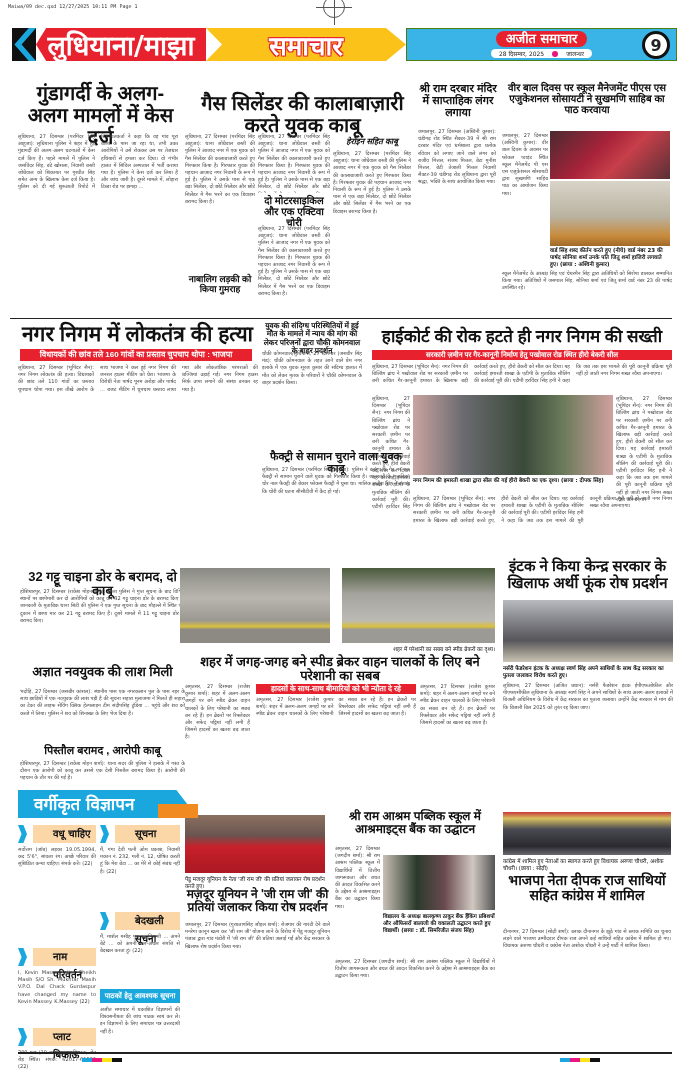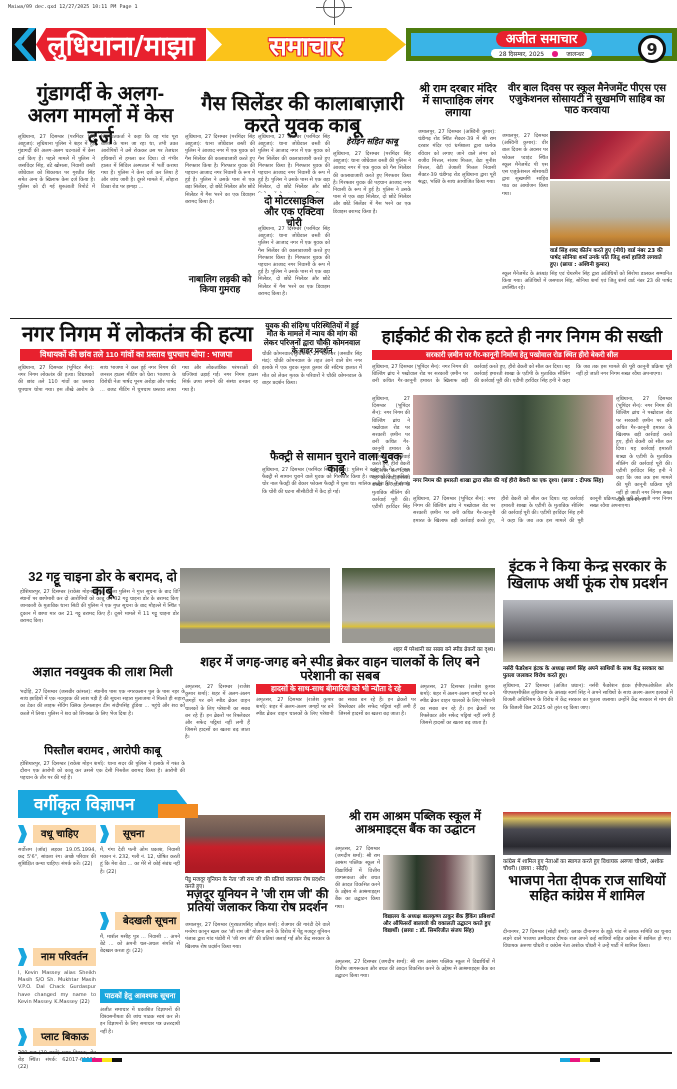--- a/index.html
+++ b/index.html
@@ -5,35 +5,35 @@
 *{box-sizing:border-box;margin:0;padding:0}
 body{width:677px;height:1089px;background:#fff;font-family:"DejaVu Sans",sans-serif;position:relative;overflow:hidden;color:#222}
 .abs{position:absolute}
 .slug{font-size:5px;color:#333;top:3px;left:8px;font-family:"DejaVu Sans Mono",monospace}
 .reg{width:22px;height:22px;border-radius:50%;border:1px solid #555}
 .reg:before{content:"";position:absolute;left:-8px;top:10px;width:36px;height:1px;background:#555}
 .reg:after{content:"";position:absolute;left:10px;top:-8px;width:1px;height:36px;background:#555}
 .masthead{top:28px;left:12px;width:665px;height:33px;display:flex}
 .mh-left{width:170px;height:100%;background:#e8212e;display:flex;align-items:center;justify-content:center;color:#fff;font-weight:bold;font-size:27px;position:relative;clip-path:polygon(6% 0,100% 0,100% 100%,6% 100%,0 50%)}
 .mh-mid{width:200px;height:100%;background:#fbc31a;display:flex;align-items:center;justify-content:center;color:#fff;font-weight:bold;font-size:26px;clip-path:polygon(0 0,90% 0,100% 50%,90% 100%,0 100%,8% 50%);text-shadow:1px 1px 0 #e8212e,-1px -1px 0 #e8212e,1px -1px 0 #e8212e,-1px 1px 0 #e8212e}
-.mh-right{flex:1;height:100%;background:#3ab4e6;display:flex;flex-direction:column;align-items:center;justify-content:center;position:relative;border:5px solid #4d7c0f}
+.mh-right{flex:1;height:100%;background:#3ab4e6;display:flex;flex-direction:column;align-items:center;justify-content:center;position:relative;border:1px solid #4d7c0f}
 .mh-brand{background:#e8212e;color:#fff;font-weight:bold;font-size:13px;padding:0 10px;border-radius:8px;line-height:16px}
 .mh-dateline{margin-top:2px;display:flex;gap:8px;align-items:center;background:#fff;border-radius:8px;padding:0 8px;font-size:6px;line-height:9px}
 .mh-dot{width:6px;height:6px;border-radius:50%;background:#e8167f}
 .pageno{position:absolute;right:6px;top:2px;width:28px;height:28px;border-radius:50%;background:#fff;border:3px solid #111;display:flex;align-items:center;justify-content:center;font-weight:bold;font-size:16px}
 .hl{font-weight:bold;color:#111;text-align:center;line-height:1.1;font-family:"Liberation Sans",sans-serif}
 .txt{font-size:5px;line-height:7.2px;color:#444;text-align:justify;overflow:hidden}
 .photo{background:#888;overflow:hidden}
 .cap{font-size:5.5px;line-height:7px;color:#111;font-weight:bold}
 .redbar{background:#e8212e;color:#fff;font-weight:bold;text-align:center;font-family:"Liberation Sans",sans-serif}
 .rule{background:#222;height:1px}
 .cls-head{background:#1aa7de;color:#fff;font-weight:bold;font-size:17px;line-height:28px;padding-left:16px;clip-path:polygon(0 0,88% 0,100% 100%,0 100%)}
 .cls-tab{display:flex;align-items:center;height:18px;font-weight:bold;font-size:10px;color:#111}
 .cls-tab .arr{width:9px;height:18px;background:#1aa7de;clip-path:polygon(0 0,60% 0,100% 50%,60% 100%,0 100%,40% 50%);margin-right:6px}
-.cls-tab .lbl{background:#fbd7a8;flex:1;height:18px;line-height:18px;padding-left:8px}
+.cls-tab .lbl{background:#fbd7a8;flex:1;height:18px;line-height:18px;padding-left:20px}
 .cmyk{display:flex;gap:0}
 .cmyk div{width:10px;height:4px}
 </style>
 </head>
 <body>
 
 <div class="abs slug">Maiwa/09 dec.qxd  12/27/2025  10:11 PM  Page 1</div>
 <div class="abs reg" style="left:323px;top:-4px"></div>
 
 <div class="abs masthead">
@@ -71,21 +71,21 @@
 <div class="abs hl" style="left:502px;top:82px;width:170px;font-size:10px">वीर बाल दिवस पर स्कूल मैनेजमेंट पीएस एस एजुकेशनल सोसायटी ने सुखमणि साहिब का पाठ करवाया</div>
 <div class="abs txt" style="left:502px;top:132px;width:46px;height:120px">जमालपुर, 27 दिसम्बर (अश्विनी कुमार): वीर बाल दिवस के अवसर पर फोकल प्वाइंट स्थित स्कूल मैनेजमेंट पी एस एस एजुकेशनल सोसायटी द्वारा सुखमणि साहिब पाठ का आयोजन किया गया।</div>
 <div class="abs photo" style="left:550px;top:131px;width:120px;height:48px;background:linear-gradient(135deg,#4a2a30,#a8233a 40%,#c73f4a 60%,#5a3036)"></div>
 <div class="abs photo" style="left:550px;top:181px;width:120px;height:65px;background:linear-gradient(180deg,#d8d4c8 0%,#b9b2a0 55%,#c88a3a 85%,#a06a2a 100%)"></div>
 <div class="abs cap" style="left:550px;top:247px;width:120px">वार्ड सिंह शब्द कीर्तन करते हुए (नीचे) वार्ड नंबर 23 की पार्षद सोनिया शर्मा उनके पति जितू शर्मा हाजिरी लगवाते हुए। (छाया : अश्विनी कुमार)</div>
 <div class="abs txt" style="left:502px;top:270px;width:170px;height:38px">स्कूल मैनेजमेंट के अध्यक्ष सिंह एवं चेयरमैन सिंह द्वारा अतिथियों को सिरोपा डालकर सम्मानित किया गया। अतिथियों में जसपाल सिंह, सोनिया शर्मा एवं जितू शर्मा वार्ड नंबर 23 की पार्षद उपस्थित रहे।</div>
 
 <div class="abs rule" style="left:10px;top:318px;width:662px"></div>
 
 <div class="abs hl" style="left:20px;top:322px;width:235px;font-size:21px">नगर निगम में लोकतंत्र की हत्या</div>
-<div class="abs redbar" style="left:20px;top:349px;width:232px;font-size:8px;line-height:12px">विधायकों की छांव तले 110 गांवों का प्रस्ताव चुपचाप थोपा : भाजपा</div>
+<div class="abs redbar" style="left:20px;top:349px;width:232px;font-size:8px;line-height:12px">विधायकों की छांव तले 160 गांवों का प्रस्ताव चुपचाप थोपा : भाजपा</div>
 <div class="abs txt" style="left:18px;top:364px;width:240px;height:172px;column-count:3;column-gap:6px">लुधियाना, 27 दिसम्बर (भूपिंदर सैन): नगर निगम लोकतंत्र की हत्या। विधायकों की छांव तले 110 गांवों का प्रस्ताव चुपचाप थोपा गया। इस तीखे आरोप के साथ भाजपा ने कल हुई नगर निगम की जनरल हाउस मीटिंग को घेरा। भाजपा के विरोधी नेता पार्षद पूनम अरोड़ा और पार्षद ... बजट मीटिंग में चुपचाप प्रस्ताव लाया गया और लोकतांत्रिक परंपराओं की धज्जियां उड़ाई गईं। नगर निगम हाउस सिर्फ़ उप्पा लगाने की संस्था बनकर रह गया है।</div>
 
 <div class="abs hl" style="left:262px;top:322px;width:100px;font-size:7.5px">युवक की संदिग्ध परिस्थितियों में हुई मौत के मामले में न्याय की मांग को लेकर परिजनों द्वारा चौकी कोमनवाल के बाहर प्रदर्शन</div>
 <div class="abs txt" style="left:262px;top:350px;width:100px;height:95px">चौकी कोमनवाल/लुधियाना, 27 दिसम्बर (जसवीर सिंह मंड): चौकी कोमनवाल के तहत आने वाले प्रेम नगर इलाके में एक युवक सूरज कुमार की संदिग्ध हालात में मौत को लेकर मृतक के परिवारों ने चौकी कोमनवाल के बाहर प्रदर्शन किया।</div>
 
 <div class="abs hl" style="left:372px;top:328px;width:300px;font-size:17px">हाईकोर्ट की रोक हटते ही नगर निगम की सख्ती</div>
 <div class="abs redbar" style="left:372px;top:350px;width:300px;font-size:7px;line-height:10px">सरकारी ज़मीन पर गैर-कानूनी निर्माण हेतु पखोवाल रोड स्थित हीरो बेकरी सील</div>
 <div class="abs txt" style="left:372px;top:363px;width:300px;height:30px;column-count:3;column-gap:6px">लुधियाना, 27 दिसम्बर (भूपिंदर सैन): नगर निगम की बिल्डिंग ब्रांच ने पखोवाल रोड पर सरकारी ज़मीन पर बनी कथित गैर-कानूनी इमारत के खिलाफ बड़ी कार्रवाई करते हुए, हीरो बेकरी को सील कर दिया। यह कार्रवाई इमारती शाखा के एटीपी के मुताबिक सीलिंग की कार्रवाई पूरी की। एटीपी हरविंदर सिंह हनी ने कहा कि जब तक इस मामले की पूरी कानूनी प्रक्रिया पूरी नहीं हो जाती नगर निगम सख्त रवैया अपनाएगा।</div>
 <div class="abs txt" style="left:372px;top:395px;width:38px;height:115px">लुधियाना, 27 दिसम्बर (भूपिंदर सैन): नगर निगम की बिल्डिंग ब्रांच ने पखोवाल रोड पर सरकारी ज़मीन पर बनी कथित गैर-कानूनी इमारत के खिलाफ बड़ी कार्रवाई करते हुए, हीरो बेकरी को सील कर दिया। यह कार्रवाई इमारती शाखा के एटीपी के मुताबिक सीलिंग की कार्रवाई पूरी की। एटीपी हरविंदर सिंह हनी ने कहा कि जब तक इस मामले की पूरी कानूनी प्रक्रिया पूरी नहीं हो जाती नगर निगम सख्त रवैया अपनाएगा।</div>
 <div class="abs photo" style="left:413px;top:395px;width:200px;height:80px;background:linear-gradient(90deg,#c9a4a0 0%,#6b6b70 25%,#3a4a3a 55%,#6a7a5a 75%,#d0a0a0 100%)"></div>

